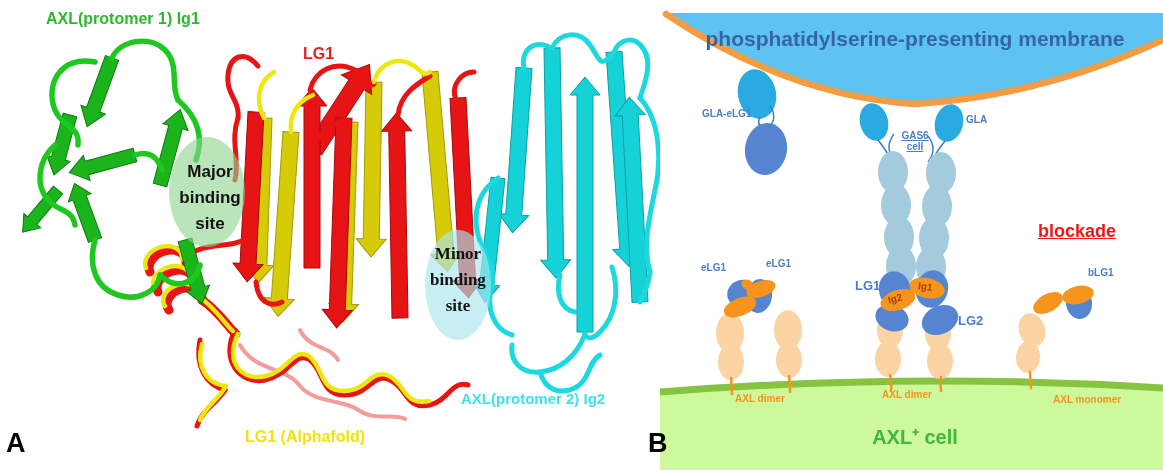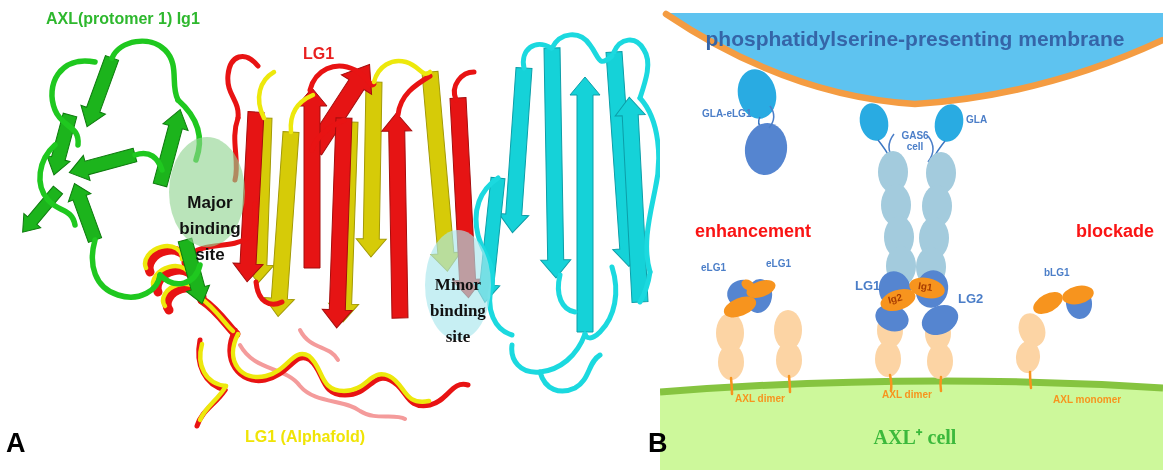--- a/index.html
+++ b/index.html
@@ -5,29 +5,29 @@
   html,body{margin:0;padding:0;background:#ffffff;}
   #fig{position:relative;width:1163px;height:470px;background:#fff;
        font-family:"Liberation Sans",sans-serif;overflow:hidden;}
   svg{position:absolute;top:0;}
   .lbl{position:absolute;font-weight:bold;white-space:nowrap;z-index:5;line-height:1.05;}
   .ctr{text-align:center;}
   .green-lbl{color:var(--green-label);font-size:16px;}
   .red-lbl{color:var(--red-label);font-size:16px;}
   .yellow-lbl{color:var(--yellow-label);font-size:16px;text-align:center;}
   .cyan-lbl{color:var(--cyan-label);font-size:15px;}
-  .site-lbl{color:var(--site-text);font-size:17px;line-height:26px;width:120px;margin-top:31px;}
+  .site-lbl{color:var(--site-text);font-size:17px;line-height:26px;width:120px;}
   .panel-letter{color:#000;font-size:27px;}
   .memb-lbl{color:var(--membrane-text);font-size:21px;width:470px;}
   .blue-lbl{color:var(--label-blue);font-size:10px;}
   .blue-lbl-md{color:var(--label-blue);font-size:13px;}
   .action-lbl{color:var(--action-red);font-size:18px;}
   .orange-lbl{color:var(--orange-text);font-size:10px;}
   .ig-lbl{color:var(--ig-text);font-size:10px;z-index:6;}
-  .cell-lbl{color:var(--cell-text);font-size:20px;width:110px;font-family:Liberation Serif, serif;}
+  .cell-lbl{color:var(--cell-text);font-size:20px;width:110px;}
 </style>
 </head>
 <body>
 
 <div id="fig">
 
   <svg style="left:0px" width="660" height="470" viewBox="0 0 660 470">
 
     <g fill="none" stroke="#F49B9B" stroke-width="4" stroke-linecap="round">
       <path d="M 240,345 C 255,372 285,366 300,386 C 315,404 345,399 360,411 C 375,421 395,413 405,419"></path>
@@ -232,37 +232,37 @@
     <span>Major</span><br>
     <span>binding</span><br>
     <span>site</span>
   </div>
   <div class="lbl site-lbl ctr" style="left:398px;top:241px;font-family:Liberation Serif, serif;">
     <span>Minor</span><br>
     <span>binding</span><br>
     <span>site</span>
   </div>
   <div class="lbl yellow-lbl" style="left:245px;top:429px;">LG1 (Alphafold)</div>
+  <div class="lbl cyan-lbl" style="left:461px;top:391px;">AXL(protomer 2) Ig2</div>
   <div class="lbl panel-letter" style="left:6px;top:429px;">A</div>
 
   <div class="lbl memb-lbl ctr" style="left:680px;top:19px;margin-top:9px;">phosphatidylserine-presenting membrane</div>
   <div class="lbl blue-lbl" style="left:702px;top:109px;">GLA-eLG1</div>
-  <div class="lbl blue-lbl ctr" style="left:895px;top:131px;width:40px;">
+  <div class="lbl blue-lbl ctr" style="left:895px;top:131px;width:40px;text-decoration:underline;">
     <span>GAS6</span><br>
     <span>cell</span>
   </div>
   <div class="lbl blue-lbl" style="left:966px;top:115px;">GLA</div>
-  <div class="lbl action-lbl" style="left:695px;top:222px;">enhancement</div>
-  <div class="lbl action-lbl" style="left:1076px;top:222px;">blockade</div>
+  <div class="lbl action-lbl" style="left:1038px;top:222px;text-decoration:underline;">blockade</div>
   <div class="lbl blue-lbl" style="left:701px;top:263px;">eLG1</div>
   <div class="lbl blue-lbl" style="left:766px;top:259px;">eLG1</div>
   <div class="lbl blue-lbl-md" style="left:855px;top:279px;">LG1</div>
   <div class="lbl ig-lbl" style="left:888px;top:294px;transform:rotate(-14deg);">Ig2</div>
   <div class="lbl ig-lbl" style="left:918px;top:282px;transform:rotate(8deg);">Ig1</div>
-  <div class="lbl blue-lbl-md" style="left:958px;top:292px;">LG2</div>
-  <div class="lbl blue-lbl" style="left:1044px;top:268px;">bLG1</div>
+  <div class="lbl blue-lbl-md" style="left:958px;top:314px;">LG2</div>
+  <div class="lbl blue-lbl" style="left:1088px;top:268px;">bLG1</div>
   <div class="lbl orange-lbl" style="left:735px;top:394px;">AXL dimer</div>
   <div class="lbl orange-lbl" style="left:882px;top:390px;">AXL dimer</div>
   <div class="lbl orange-lbl" style="left:1013px;top:395px;margin-left:40px;">AXL monomer</div>
   <div class="lbl cell-lbl ctr" style="left:860px;top:427px;">AXL⁺ cell</div>
   <div class="lbl panel-letter" style="left:648px;top:429px;">B</div>
 
 </div>
 
 </body></html>

